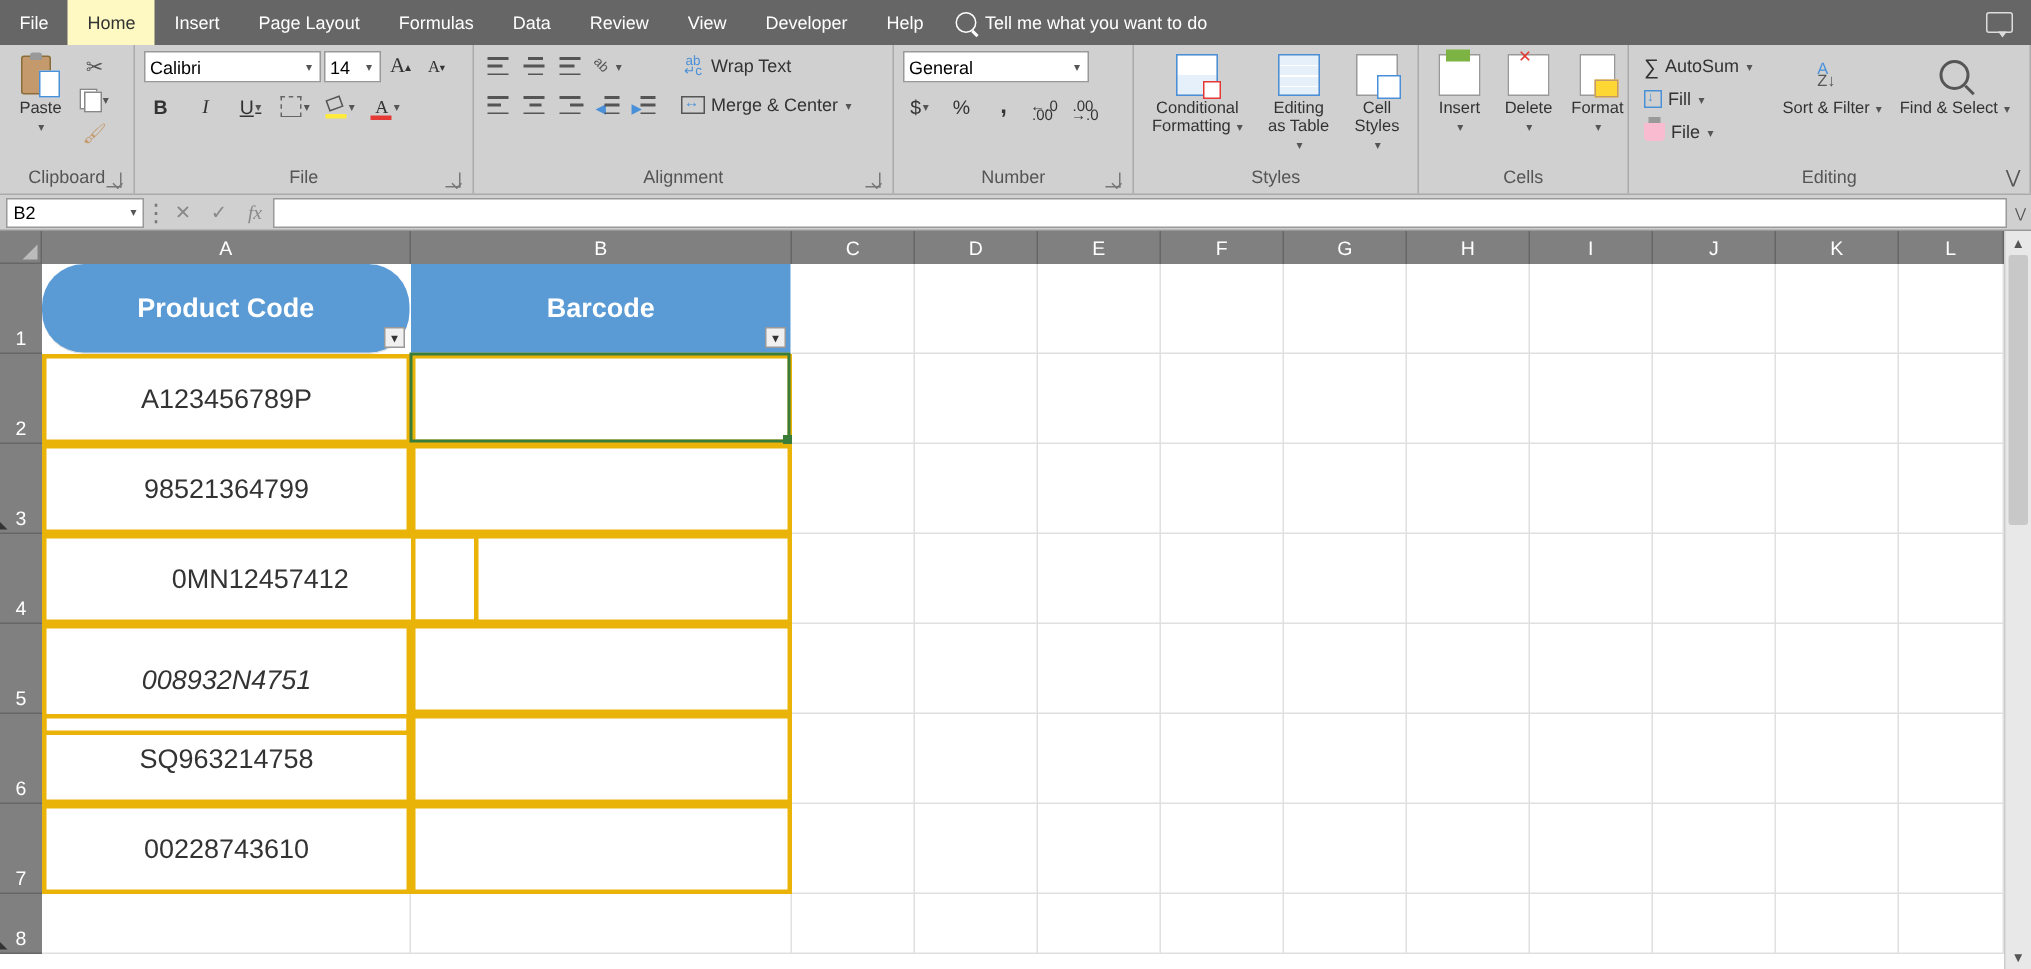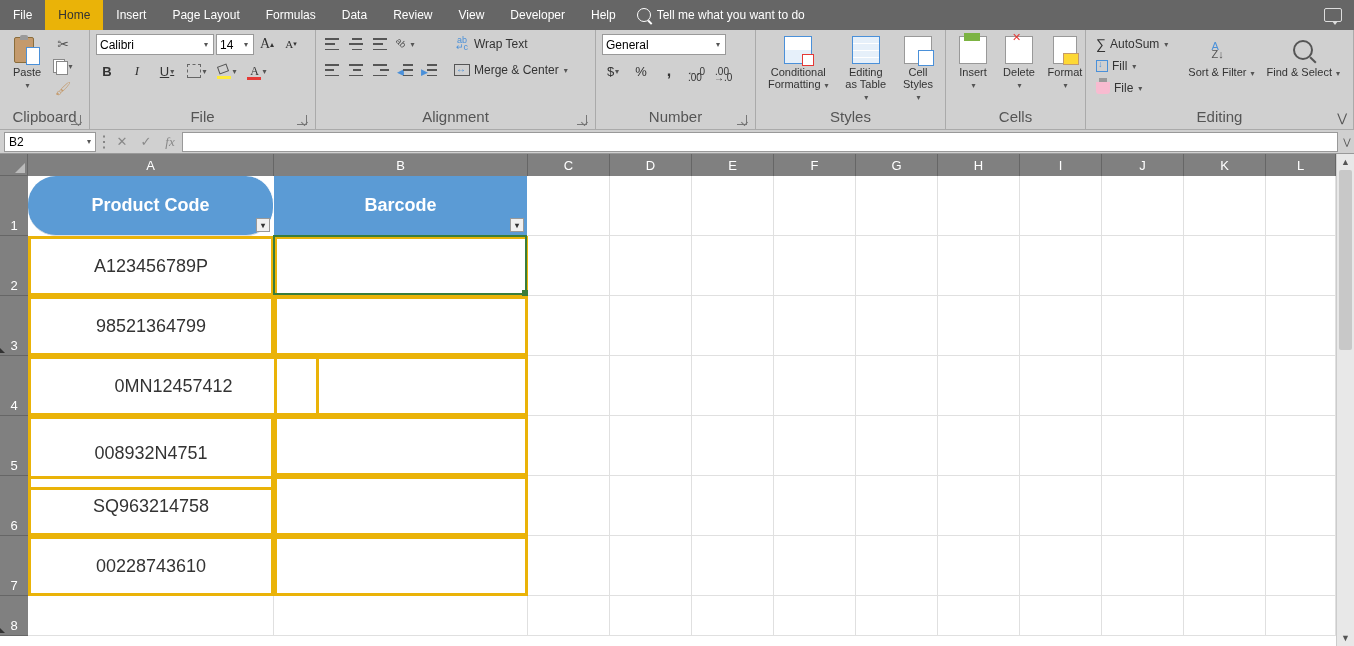--- a/index.html
+++ b/index.html
@@ -1,38 +1,38 @@
 <!DOCTYPE html>
 <html><head>
 <meta charset="utf-8">
 <style>
 * { box-sizing: border-box; margin: 0; padding: 0; font-family: "Segoe UI", Arial, sans-serif; }
 body { background: #fff; width: 1354px; height: 646px; overflow: hidden; position: relative; }
 
 
 .menubar { background: #666; height: 30px; display: flex; align-items: center; color: #fff; font-size: 12px; }
 .menubar-item { padding: 0 13px; height: 30px; display: flex; align-items: center; cursor: pointer; }
-.menubar-item.active { background: #eab308; color: #333; }
+.menubar-item.active { background: #fef9c3; color: #333; }
 .tell-me { display: flex; align-items: center; gap: 6px; margin-left: 8px; }
 .tell-me-icon { width: 14px; height: 14px; border: 1.5px solid #fff; border-radius: 50%; position: relative; }
 .tell-me-icon::after { content: ""; position: absolute; width: 1.5px; height: 5px; background: #fff; bottom: -4px; right: -1px; transform: rotate(-45deg); }
 .menubar-right { margin-left: auto; padding-right: 12px; }
 .comment-icon { width: 18px; height: 14px; border: 1.5px solid #ddd; border-radius: 2px; position: relative; }
 .comment-icon::after { content: ""; position: absolute; bottom: -4px; right: 3px; width: 0; height: 0; border-left: 3px solid transparent; border-right: 3px solid transparent; border-top: 4px solid #ddd; }
 
 
 .ribbon { background: #d0d0d0; height: 100px; display: flex; border-bottom: 1px solid #aaa; }
 .ribbon-group { display: flex; flex-direction: column; border-right: 1px solid #aaa; padding: 4px 6px 2px; }
 .ribbon-group-body { flex: 1; display: flex; align-items: flex-start; gap: 4px; }
-.ribbon-group-label { text-align: center; font-size: 15px; color: #555; padding: 2px 0; position: relative; }
+.ribbon-group-label { text-align: center; font-size: 12px; color: #555; padding: 2px 0; position: relative; }
 .dialog-launcher { position: absolute; right: 2px; bottom: 2px; width: 10px; height: 10px; border: 1px solid #777; border-top: none; border-left: none; }
 .dialog-launcher::after { content: ""; position: absolute; right: -1px; bottom: -1px; width: 4px; height: 4px; border-right: 1px solid #777; border-bottom: 1px solid #777; transform: rotate(45deg); }
 
 .vstack { display: flex; flex-direction: column; gap: 2px; }
-.hstack { display: flex; gap: 2px; align-items: flex-start; }
+.hstack { display: flex; gap: 2px; align-items: center; }
 
 .big-btn { display: flex; flex-direction: column; align-items: center; justify-content: flex-end; padding: 2px 4px; font-size: 11px; color: #333; cursor: pointer; min-width: 42px; }
 .big-btn .icon { width: 28px; height: 28px; display: flex; align-items: center; justify-content: center; margin-bottom: 2px; }
 .big-btn small { font-size: 11px; line-height: 1.1; text-align: center; }
 
 .small-btn { width: 22px; height: 20px; display: flex; align-items: center; justify-content: center; font-size: 11px; color: #333; cursor: pointer; }
 .tiny-dd { font-size: 8px; color: #555; margin-left: 1px; }
 
 .combo { background: #fff; border: 1px solid #999; height: 21px; display: flex; align-items: center; padding: 0 3px; font-size: 12px; }
 .combo .dd { margin-left: auto; font-size: 8px; color: #555; padding: 0 2px; }
@@ -575,21 +575,21 @@
         <div class="cell " style="left: 1156px; top: 420px; width: 82px; height: 40px;"></div>
         <div class="cell " style="left: 1238px; top: 420px; width: 70px; height: 40px;"></div>
         <div class="cell table-header" style="left: 0px; top: 0px; width: 246px; height: 60px; border-radius: 28px;">Product Code<div class="filter-btn">▾</div></div>
         <div class="cell table-header" style="left: 246px; top: 0px; width: 254px; height: 60px;">Barcode<div class="filter-btn">▾</div></div>
         <div class="cell table-cell" style="left: 0px; top: 60px; width: 246px; height: 60px;">A123456789P</div>
         <div class="cell table-cell" style="left: 246px; top: 60px; width: 254px; height: 60px;"></div>
         <div class="cell table-cell" style="left: 0px; top: 120px; width: 246px; height: 60px;">98521364799</div>
         <div class="cell table-cell" style="left: 246px; top: 120px; width: 254px; height: 60px;"></div>
         <div class="cell table-cell" style="left: 0px; top: 180px; width: 291px; height: 60px;">0MN12457412</div>
         <div class="cell table-cell" style="left: 246px; top: 180px; width: 254px; height: 60px;"></div>
-        <div class="cell table-cell" style="left: 0px; top: 240px; width: 246px; height: 74px;">008932N4751</div>
+        <div class="cell table-cell" style="left: 0px; top: 240px; width: 246px; height: 74px; font-style: italic;">008932N4751</div>
         <div class="cell table-cell" style="left: 246px; top: 240px; width: 254px; height: 60px;"></div>
         <div class="cell table-cell" style="left: 0px; top: 300px; width: 246px; height: 60px; text-align: center;">SQ963214758</div>
         <div class="cell table-cell" style="left: 246px; top: 300px; width: 254px; height: 60px;"></div>
         <div class="cell table-cell" style="left: 0px; top: 360px; width: 246px; height: 60px;">00228743610</div>
         <div class="cell table-cell" style="left: 246px; top: 360px; width: 254px; height: 60px;"></div>
         <div class="active-cell" style="left: 245px; top: 59px; width: 254px; height: 60px;"></div>
       </div>
   </div>
   <div class="vscroll">
     <div class="up">▲</div>

